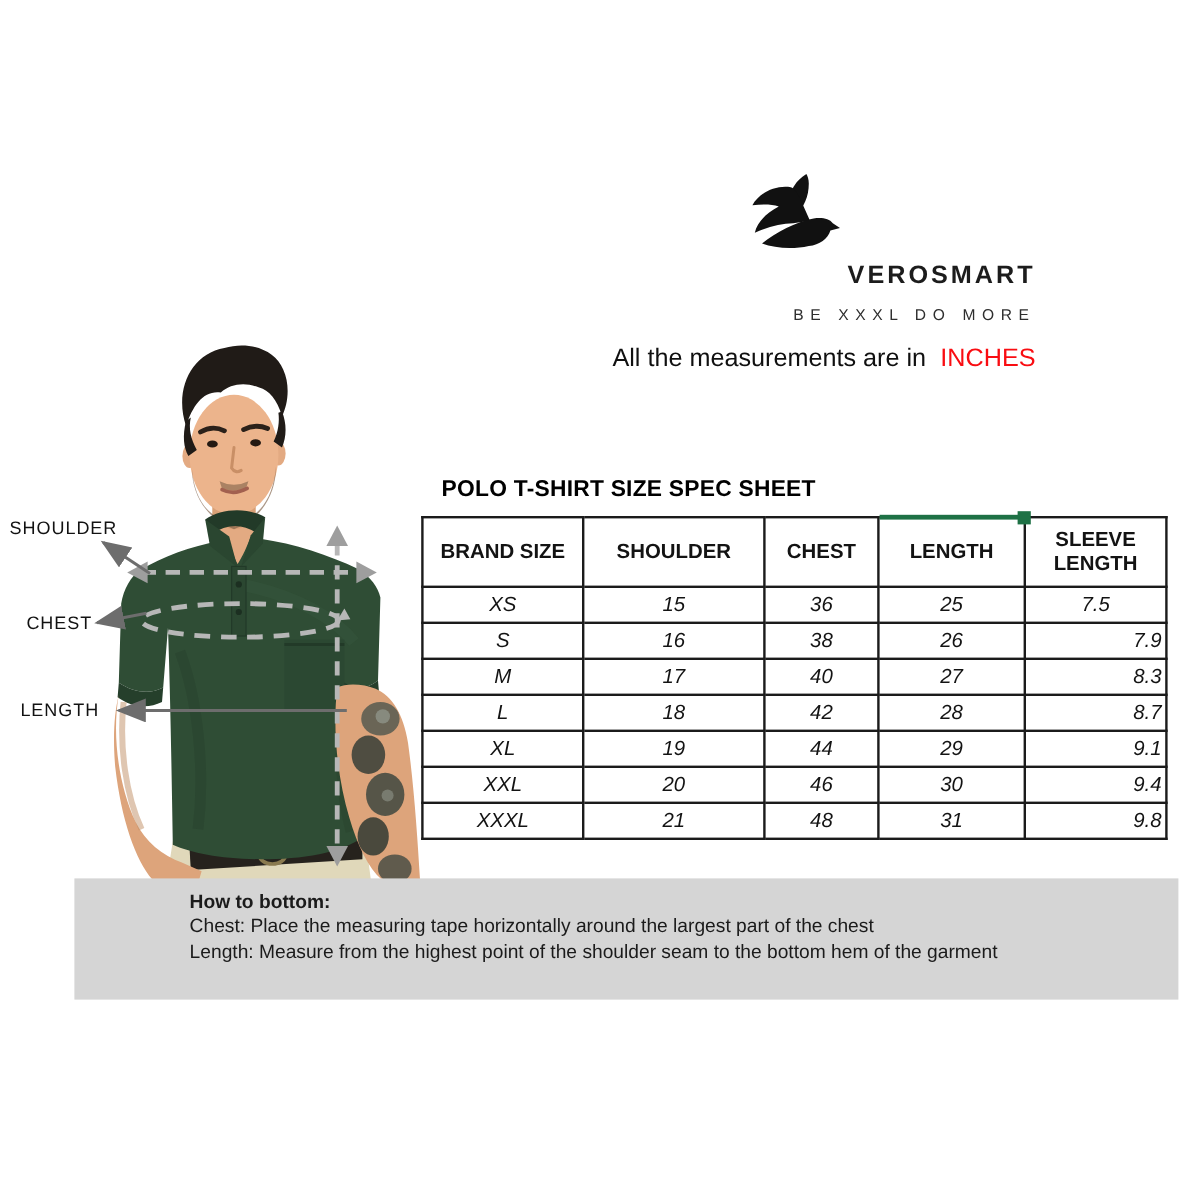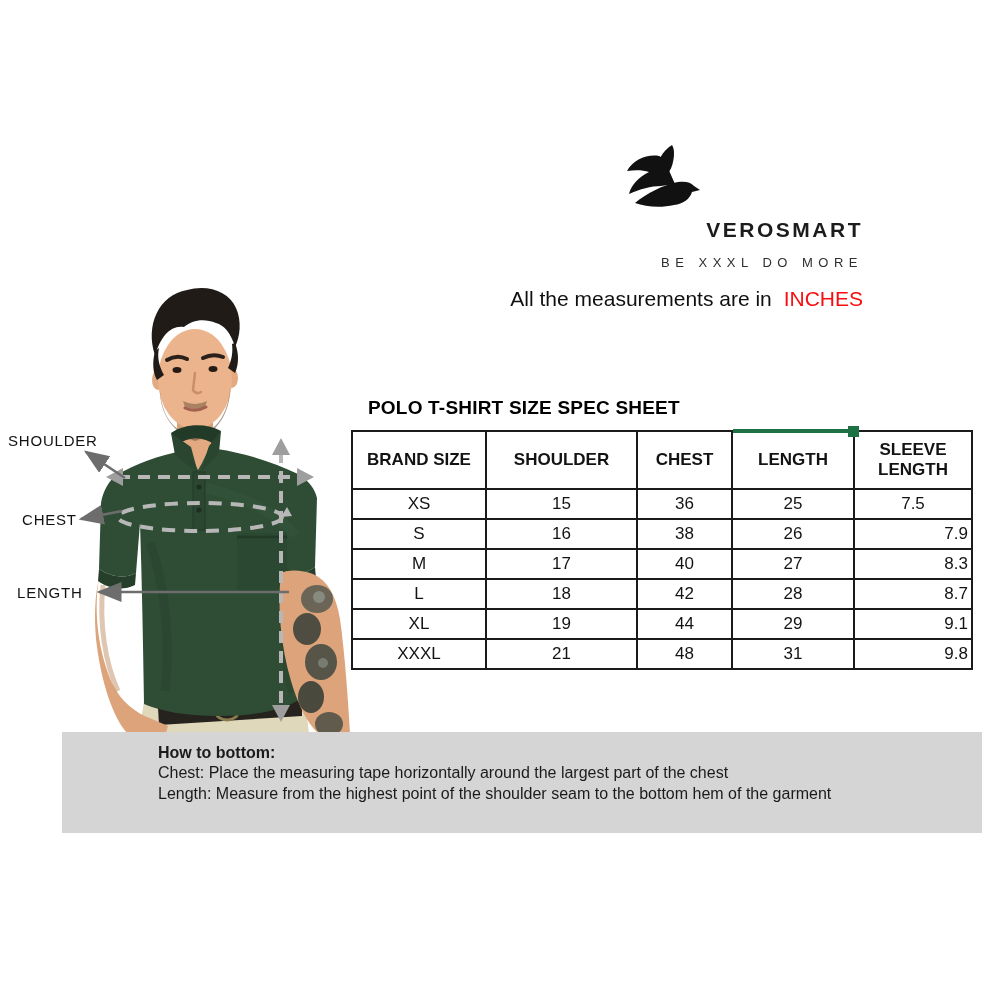--- a/index.html
+++ b/index.html
@@ -22,21 +22,21 @@
   .lbl-chest{left:22px;top:511px;}
   .lbl-length{left:17px;top:584px;}
   
   .sheet-title{position:absolute;left:368px;top:397px;font-size:19px;font-weight:bold;color:#000000;letter-spacing:0.2px;z-index:4;}
   .spec-table{
     position:absolute;left:351px;top:430px;width:620px;z-index:4;
     border-collapse:collapse;table-layout:fixed;background:#ffffff;
   }
   .spec-table th,.spec-table td{border:2px solid #1b1b1b;text-align:center;color:#131313;overflow:hidden;}
   .spec-table th{height:56px;font-size:17px;font-weight:bold;line-height:1.2;padding:0 2px;}
-  .spec-table td{height:26px;font-size:17px;padding:1px 2px;}
+  .spec-table td{height:26px;font-size:17px;padding:1px 2px;font-style:italic;}
   .spec-table td.right{text-align:right;padding-right:3px;margin-left:34px;}
   .sel-bar{position:absolute;left:733px;top:429px;width:122px;height:4px;background:#1e7145;z-index:6;}
   .sel-handle{position:absolute;left:848px;top:426px;width:11px;height:11px;background:#1e7145;z-index:6;}
   
   .measure-panel{position:absolute;left:62px;top:732px;width:920px;height:101px;background:#d5d5d5;z-index:5;}
   .mp-inner{padding:11px 10px 0 96px;font-size:16px;line-height:20.4px;color:#1b1b1b;}
   .mp-heading{font-weight:bold;}
 </style>
 </head>
 <body>
@@ -188,20 +188,27 @@
         <td class="right">8.7</td>
       </tr>
       <tr>
         <td>XL</td>
         <td>19</td>
         <td>44</td>
         <td>29</td>
         <td class="right">9.1</td>
       </tr>
       <tr>
+        <td>XXL</td>
+        <td>20</td>
+        <td>46</td>
+        <td>30</td>
+        <td class="right">9.4</td>
+      </tr>
+      <tr>
         <td>XXXL</td>
         <td>21</td>
         <td>48</td>
         <td>31</td>
         <td class="right">9.8</td>
       </tr>
     </tbody>
   </table>
   <div class="sel-bar"></div>
   <div class="sel-handle"></div>

